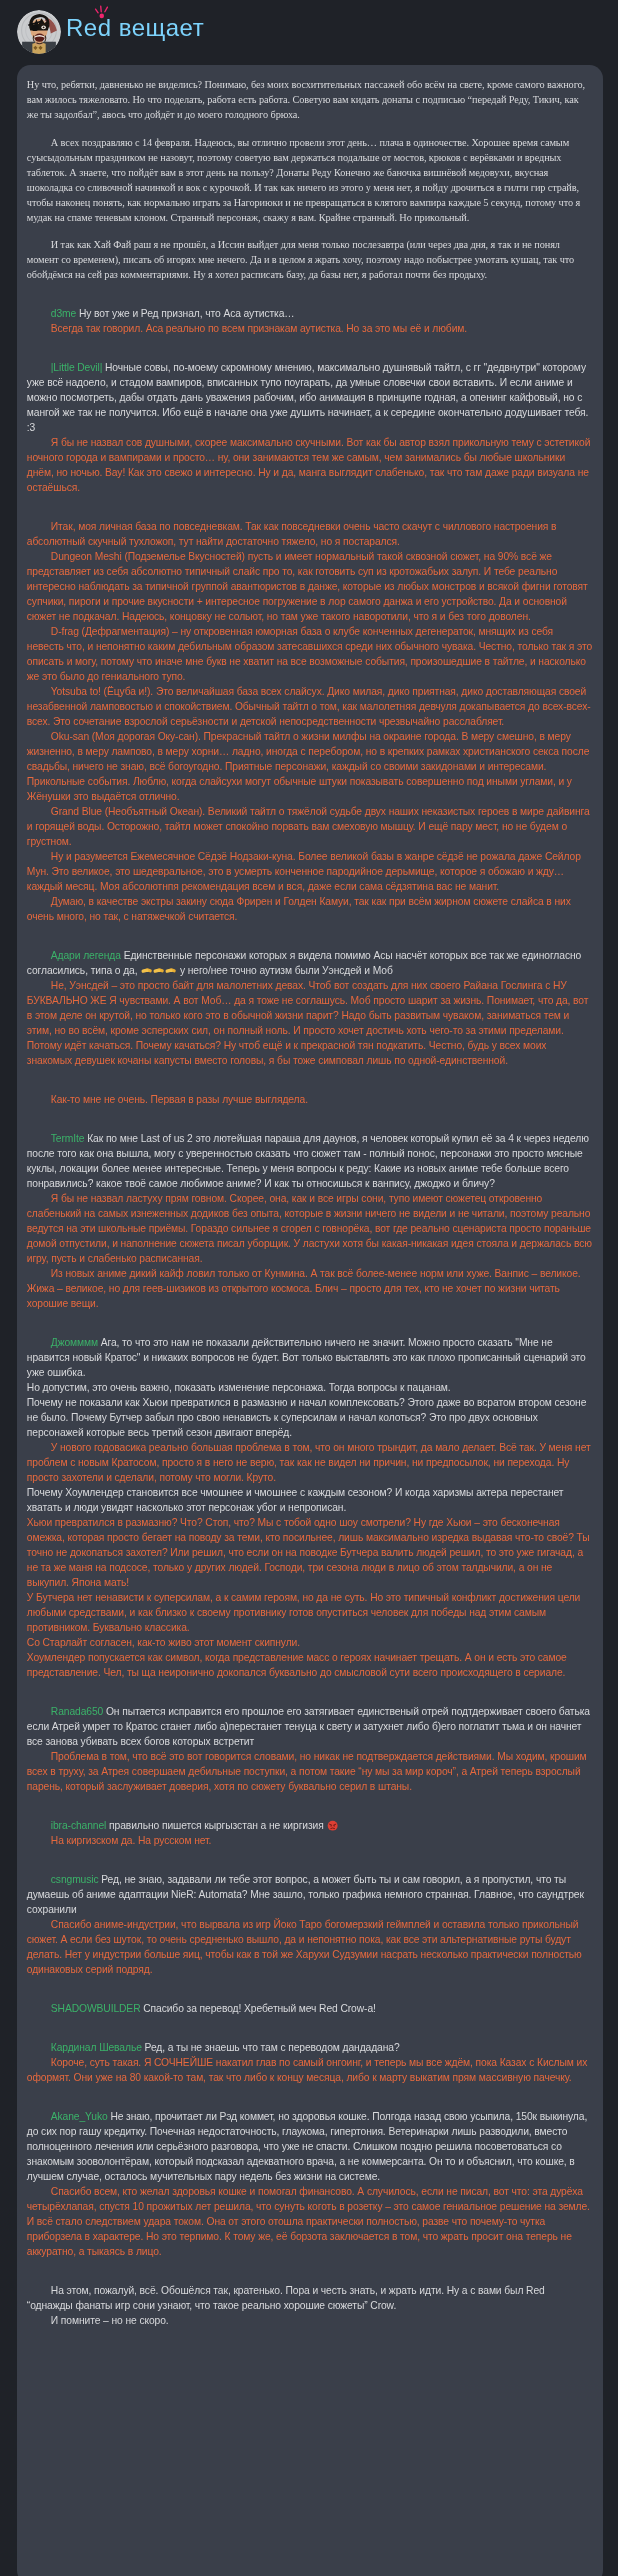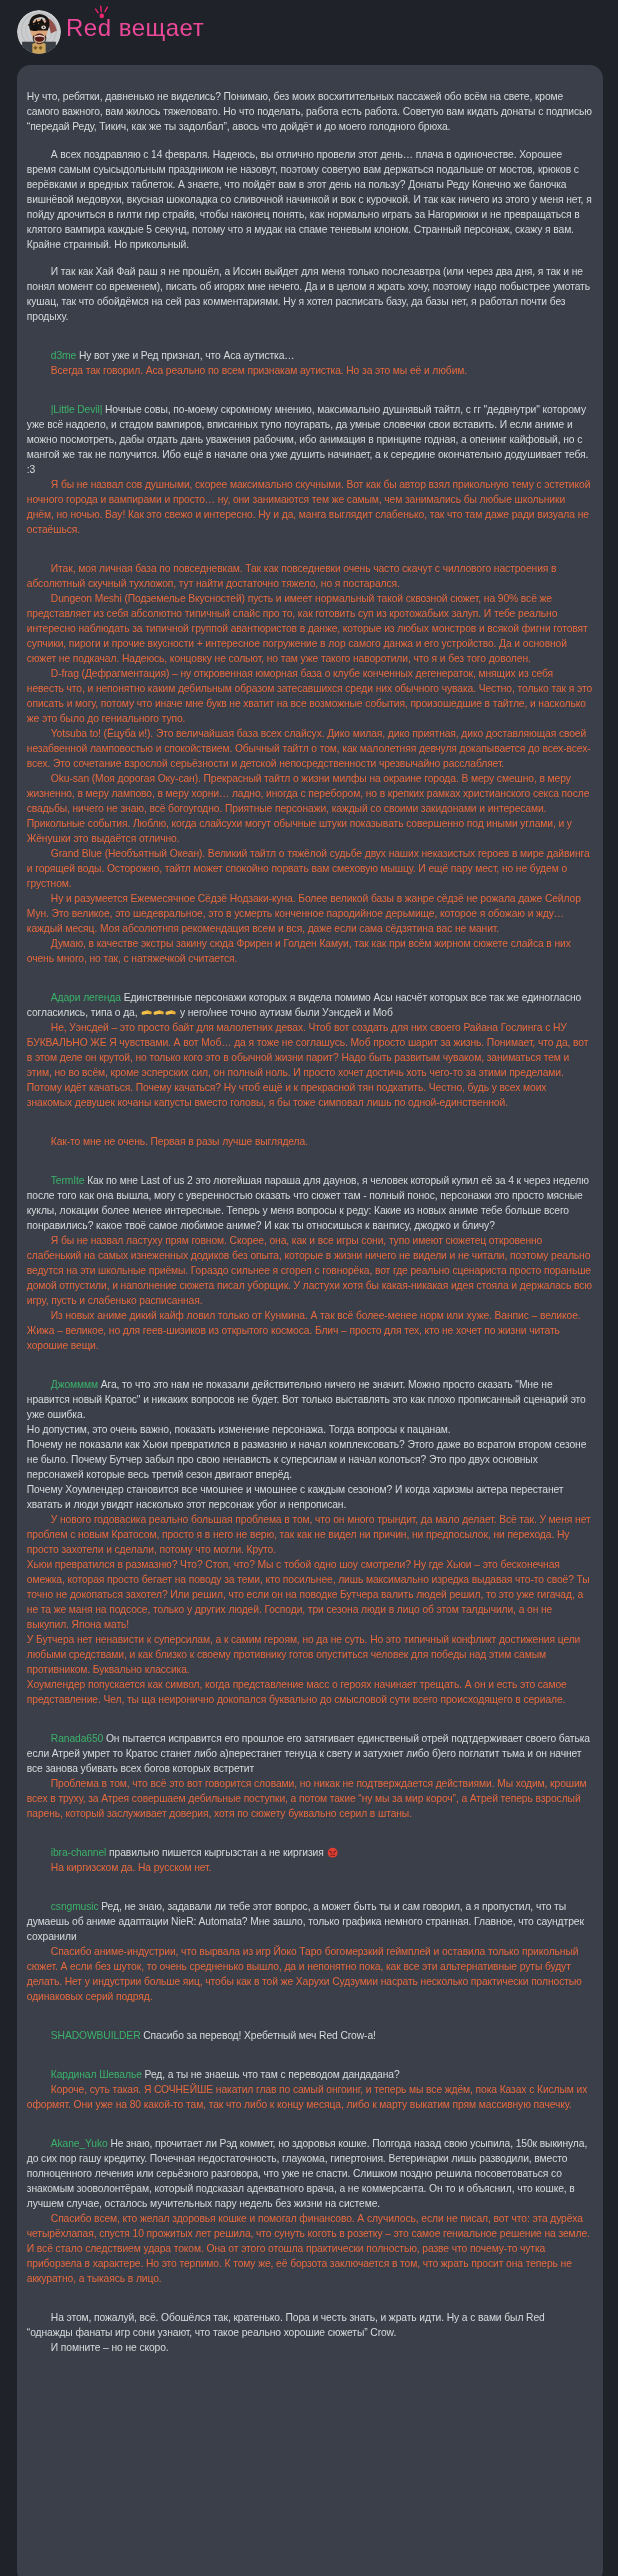--- a/index.html
+++ b/index.html
@@ -3,30 +3,30 @@
 <meta charset="utf-8">
 <style>
   html,body{margin:0;padding:0;}
   body{
     width:619px;height:2826px;overflow:hidden;position:relative;
     background:#1f2228;
     font-family:"Liberation Sans","DejaVu Sans",sans-serif;
   }
   .hdr{position:relative;height:65px;}
   .avatar{position:absolute;left:17px;top:10.3px;width:44px;height:44px;border-radius:50%;overflow:hidden;display:block;}
-  .ttl{position:absolute;left:66px;top:14.4px;margin:0;font-size:24px;font-weight:400;color:#ec4899;letter-spacing:0.5px;white-space:nowrap;}
+  .ttl{position:absolute;left:66px;top:14.4px;margin:0;font-size:24px;font-weight:400;color:#7dd3fc;letter-spacing:0.5px;white-space:nowrap;}
   .sparkle{position:absolute;left:94px;top:4.1px;width:15.5px;height:15.5px;}
   .card{
     margin:0 16.5px;background:#3a3f4a;border-radius:13.4px;
     padding:8.2px 10.3px 12.4px 10.3px;box-sizing:border-box;
     color:#d8d9dc;font-size:10.3px;line-height:15px;letter-spacing:-0.1px;
     min-height:2519px;
   }
   .block{margin-top:24px;}
-  .block:first-child{margin-top:16px;}
+  .block:first-child{margin-top:4px;font-family:Liberation Serif, serif;}
   .para{margin:0;}
   .para.ind{text-indent:24px;}
   .para.sp{margin-top:12.4px;}
   .para.orange{color:#e6693e;}
   .user{color:#3bb269;}
   .emo{display:inline-block;width:11.3px;height:11.3px;vertical-align:-2.1px;margin:0 0.5px;}
   .emo svg{width:11.3px;height:11.3px;display:block;}
 </style>
 </head>
 <body>
@@ -124,24 +124,25 @@
       </div>
       <div class="block">
         <p class="para ind"><span class="user">TermIte </span>Как по мне  Last of us 2 это лютейшая параша для даунов, я человек который купил её за 4 к через неделю после того как она вышла, могу с уверенностью сказать что сюжет там - полный понос, персонажи это просто мясные куклы, локации более менее интересные. Теперь у меня вопросы к реду: Какие из новых аниме тебе больше всего понравились?  какое твоё самое любимое аниме? И как ты относишься к ванпису, джоджо и бличу?</p>
         <p class="para ind orange">Я бы не назвал ластуху прям говном. Скорее, она, как и все игры сони, тупо имеют сюжетец откровенно слабенький на самых изнеженных додиков без опыта, которые в жизни ничего не видели и не читали, поэтому реально ведутся на эти школьные приёмы. Гораздо сильнее я сгорел с говнорёка, вот где реально сценариста просто пораньше домой отпустили, и наполнение сюжета писал уборщик. У ластухи хотя бы какая-никакая идея стояла и держалась всю игру, пусть и слабенько расписанная.</p>
         <p class="para ind orange">Из новых аниме дикий кайф ловил только от Кунмина. А так всё более-менее норм или хуже. Ванпис – великое. Жижа – великое, но для геев-шизиков из открытого космоса. Блич – просто для тех, кто не хочет по жизни читать хорошие вещи.</p>
       </div>
       <div class="block">
         <p class="para ind"><span class="user">Джомммм </span>Ага, то что это нам не показали действительно ничего не значит. Можно просто сказать "Мне не нравится новый Кратос" и никаких вопросов не будет. Вот только выставлять это как плохо прописанный сценарий это уже ошибка.</p>
         <p class="para">Но допустим, это очень важно, показать изменение персонажа. Тогда вопросы к пацанам.</p>
         <p class="para">Почему не показали как Хьюи превратился в размазню и начал комплексовать? Этого даже во всратом втором сезоне не было. Почему Бутчер забыл про свою ненависть к суперсилам и начал колоться? Это про двух основных персонажей которые весь третий сезон двигают вперёд.</p>
+        <p class="para ind orange">У нового годовасика реально большая проблема в том, что он много трындит, да мало делает. Всё так. У меня нет проблем с новым Кратосом, просто я в него не верю, так как не видел ни причин, ни предпосылок, ни перехода. Ну просто захотели и сделали, потому что могли. Круто.</p>
         <p class="para">Почему Хоумлендер становится все чмошнее и чмошнее с каждым сезоном? И когда харизмы актера перестанет хватать и люди увидят насколько этот персонаж убог и непрописан.</p>
-        <p class="para ind orange">У нового годовасика реально большая проблема в том, что он много трындит, да мало делает. Всё так. У меня нет проблем с новым Кратосом, просто я в него не верю, так как не видел ни причин, ни предпосылок, ни перехода. Ну просто захотели и сделали, потому что могли. Круто.</p>
         <p class="para orange">Хьюи превратился в размазню? Что? Стоп, что? Мы с тобой одно шоу смотрели? Ну где Хьюи – это бесконечная омежка, которая просто бегает на поводу за теми, кто посильнее, лишь максимально изредка выдавая что-то своё? Ты точно не докопаться захотел? Или решил, что если он на поводке Бутчера валить людей решил, то это уже гигачад, а не та же маня на подсосе, только у других людей. Господи, три сезона люди в лицо об этом талдычили, а он не выкупил. Япона мать!</p>
         <p class="para orange">У Бутчера нет ненависти к суперсилам, а к самим героям, но да не суть. Но это типичный конфликт достижения цели любыми средствами, и как близко к своему противнику готов опуститься человек для победы над этим самым противником. Буквально классика.</p>
+        <p class="para orange">Со Старлайт согласен, как-то живо этот момент скипнули.</p>
         <p class="para orange">Хоумлендер попускается как символ, когда представление масс о героях начинает трещать. А он и есть это самое представление. Чел, ты ща неиронично докопался буквально до смысловой сути всего происходящего в сериале.</p>
       </div>
       <div class="block">
         <p class="para ind"><span class="user">Ranada650 </span>Он пытается исправится его прошлое его затягивает единственый отрей подтдерживает своего батька если  Атрей умрет то Кратос станет либо а)перестанет тенуца к свету и затухнет либо б)его поглатит тьма и он начнет все занова убивать всех богов которых встретит</p>
         <p class="para ind orange">Проблема в том, что всё это вот говорится словами, но никак не подтверждается действиями. Мы ходим, крошим всех в труху, за Атрея совершаем дебильные поступки, а потом такие “ну мы за мир короч”, а Атрей теперь взрослый парень, который заслуживает доверия, хотя по сюжету буквально серил в штаны.</p>
       </div>
       <div class="block">
         <p class="para ind"><span class="user">ibra-channel </span>правильно пишется кыргызстан а не киргизия <span class="emo"><svg viewBox="0 0 24 24">
               <circle cx="12" cy="12" r="10.5" fill="#dd3f34"></circle>
               <path d="M5.5 9 L10 11 M18.5 9 L14 11" stroke="#5d1410" stroke-width="1.8" stroke-linecap="round"></path>

